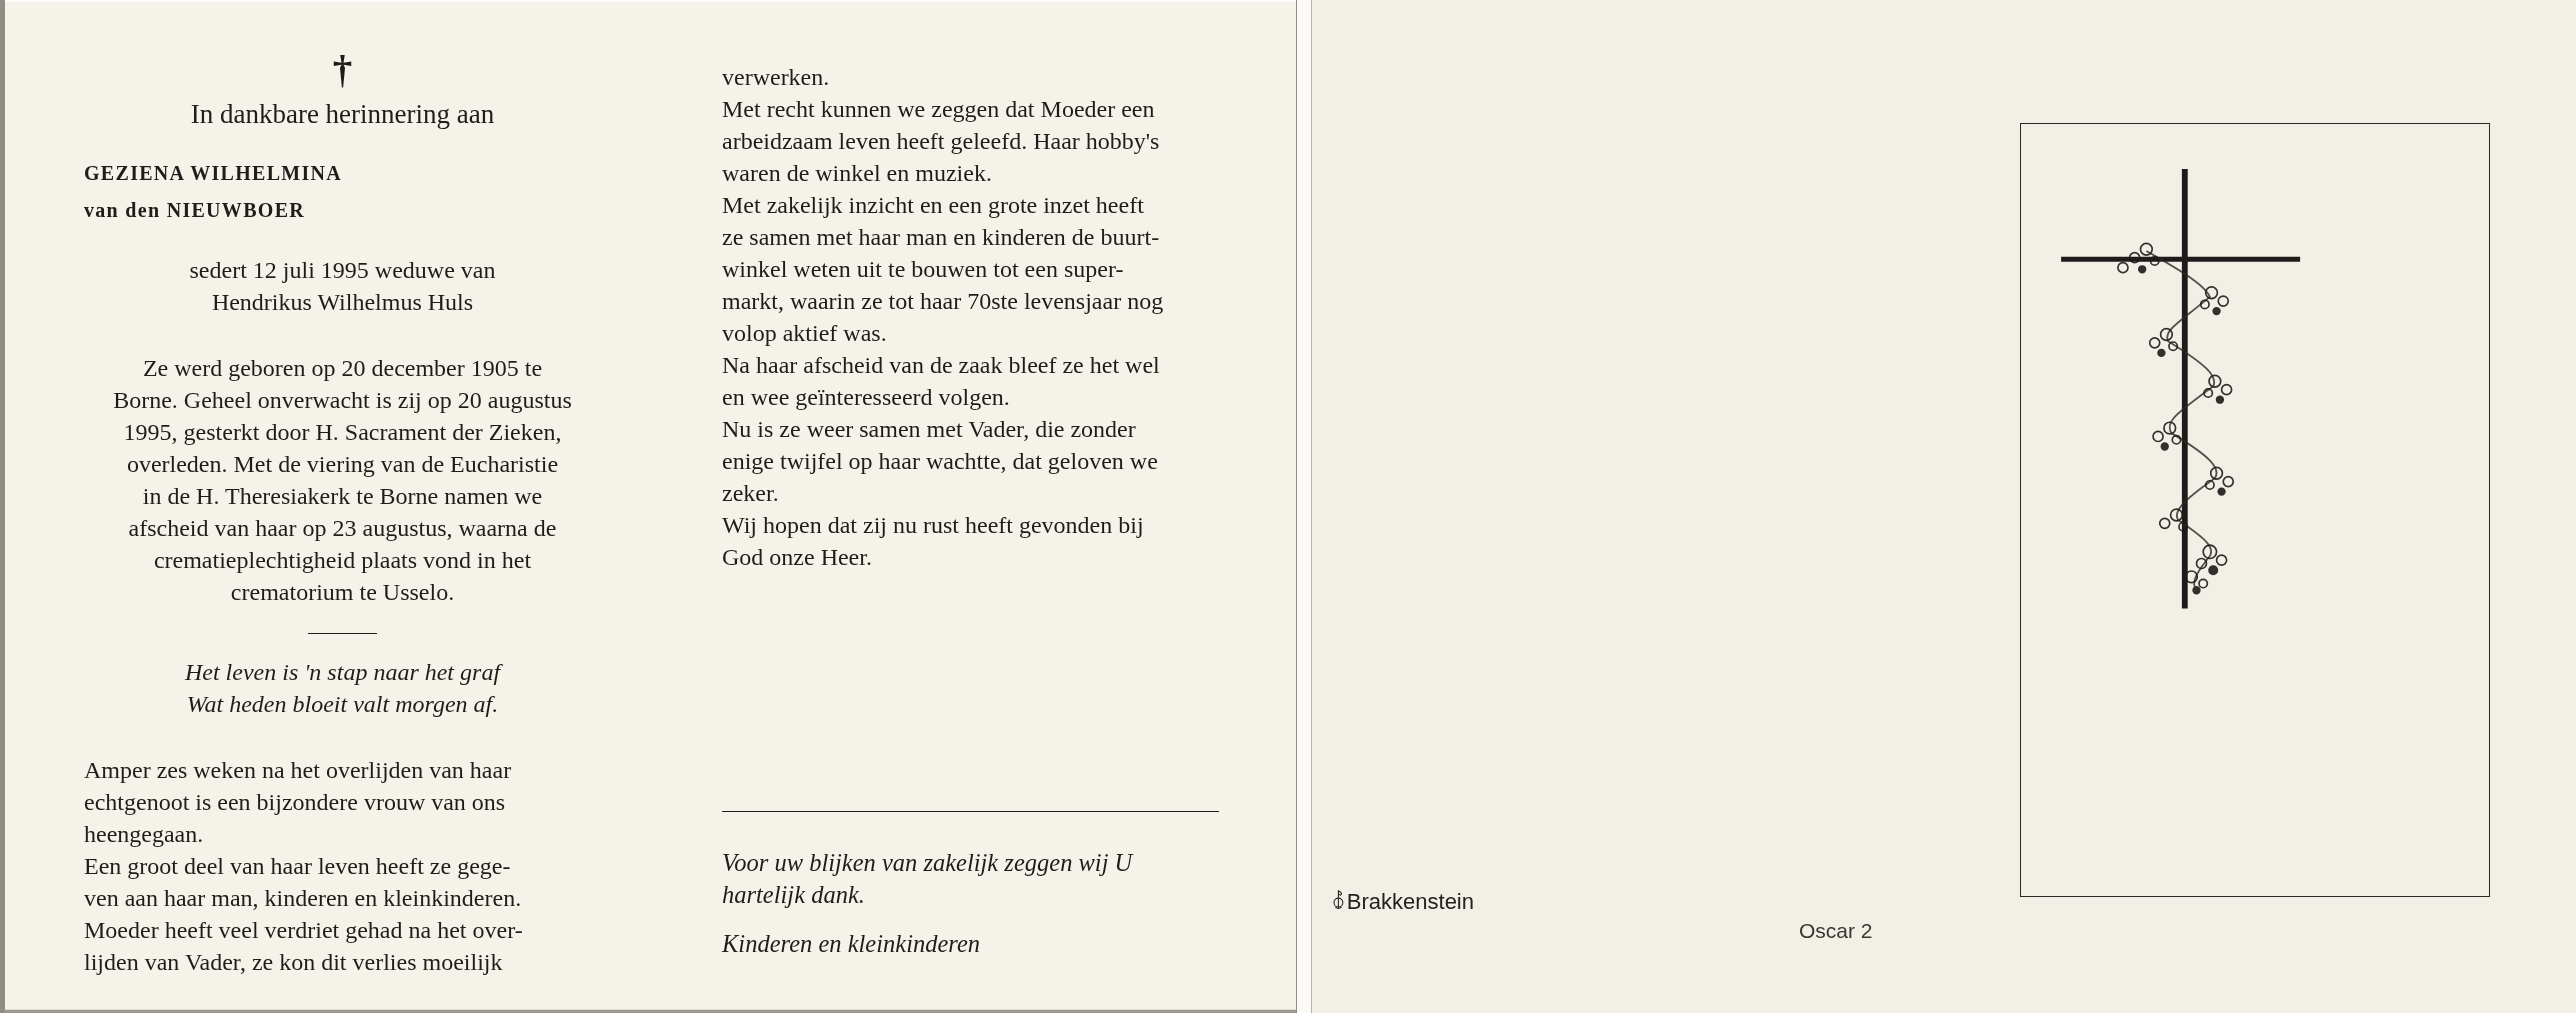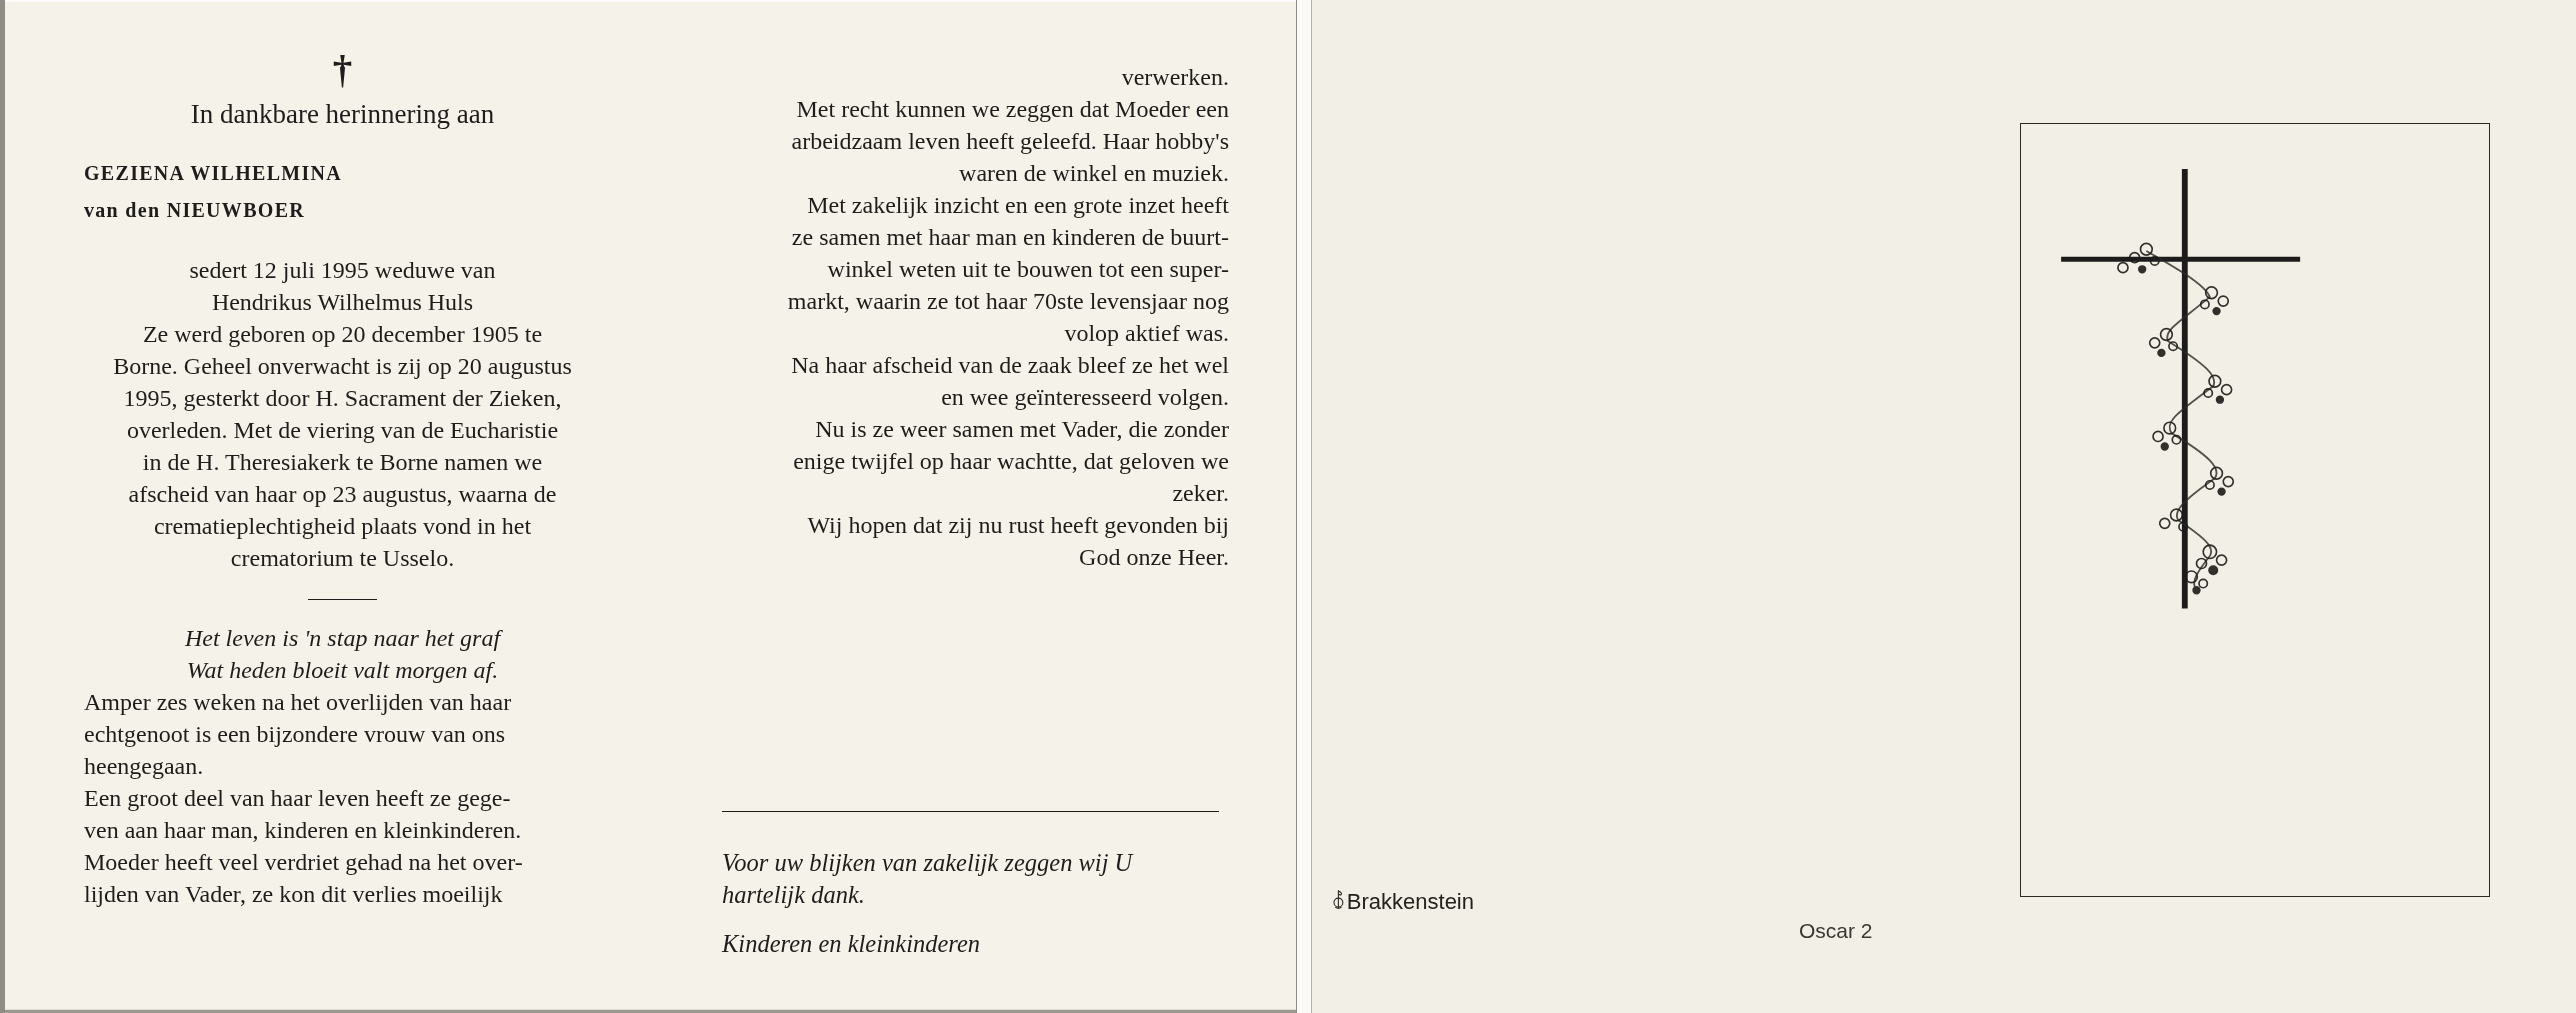--- a/index.html
+++ b/index.html
@@ -22,26 +22,26 @@
     border-left:1.7px solid #8f8d84;
     border-right:0.8px solid #b5b2a8;
   }
   .col{position:absolute;font-size:24px;line-height:32px;}
   .col1{left:84px;top:49px;width:517px;}
   .col2{left:722px;top:61px;width:507px;}
   .pre{white-space:pre-line;}
   .cross-symbol{font-size:39px;line-height:42px;font-weight:bold;text-align:center;margin-bottom:6.8px;}
   .intro{text-align:center;font-size:27px;margin-bottom:25px;}
   .name{text-align:left;font-weight:bold;font-size:20px;line-height:37px;letter-spacing:1.3px;margin-bottom:25px;}
-  .widow{text-align:center;}
+  .widow{text-align:center;margin-bottom:34px;}
   .bio{text-align:center;}
   .small-rule{width:69px;border-top:1.7px solid #1f1d1b;margin:25px auto 22px auto;}
-  .verse{font-style:italic;text-align:center;}
+  .verse{font-style:italic;text-align:center;margin-bottom:34px;}
   .memorial{text-align:left;}
-  .continuation{text-align:right;margin-left:13px;}
+  .continuation{text-align:left;}
   .long-rule{width:497px;border-top:1.7px solid #1f1d1b;margin-top:238px;}
   .thanks{font-style:italic;font-size:24.5px;margin-top:35px;}
   .signature{font-style:italic;font-size:24.5px;text-align:left;margin-top:17px;}
   .publisher-block{
     position:absolute;left:1330px;top:880px;width:144px;
     display:flex;flex-direction:row;align-items:center;
     font-family:"Liberation Sans", sans-serif;
   }
   .publisher-logo{width:32px;height:39px;margin-bottom:5px;}
   .publisher-name{font-size:22px;color:#24221f;}

